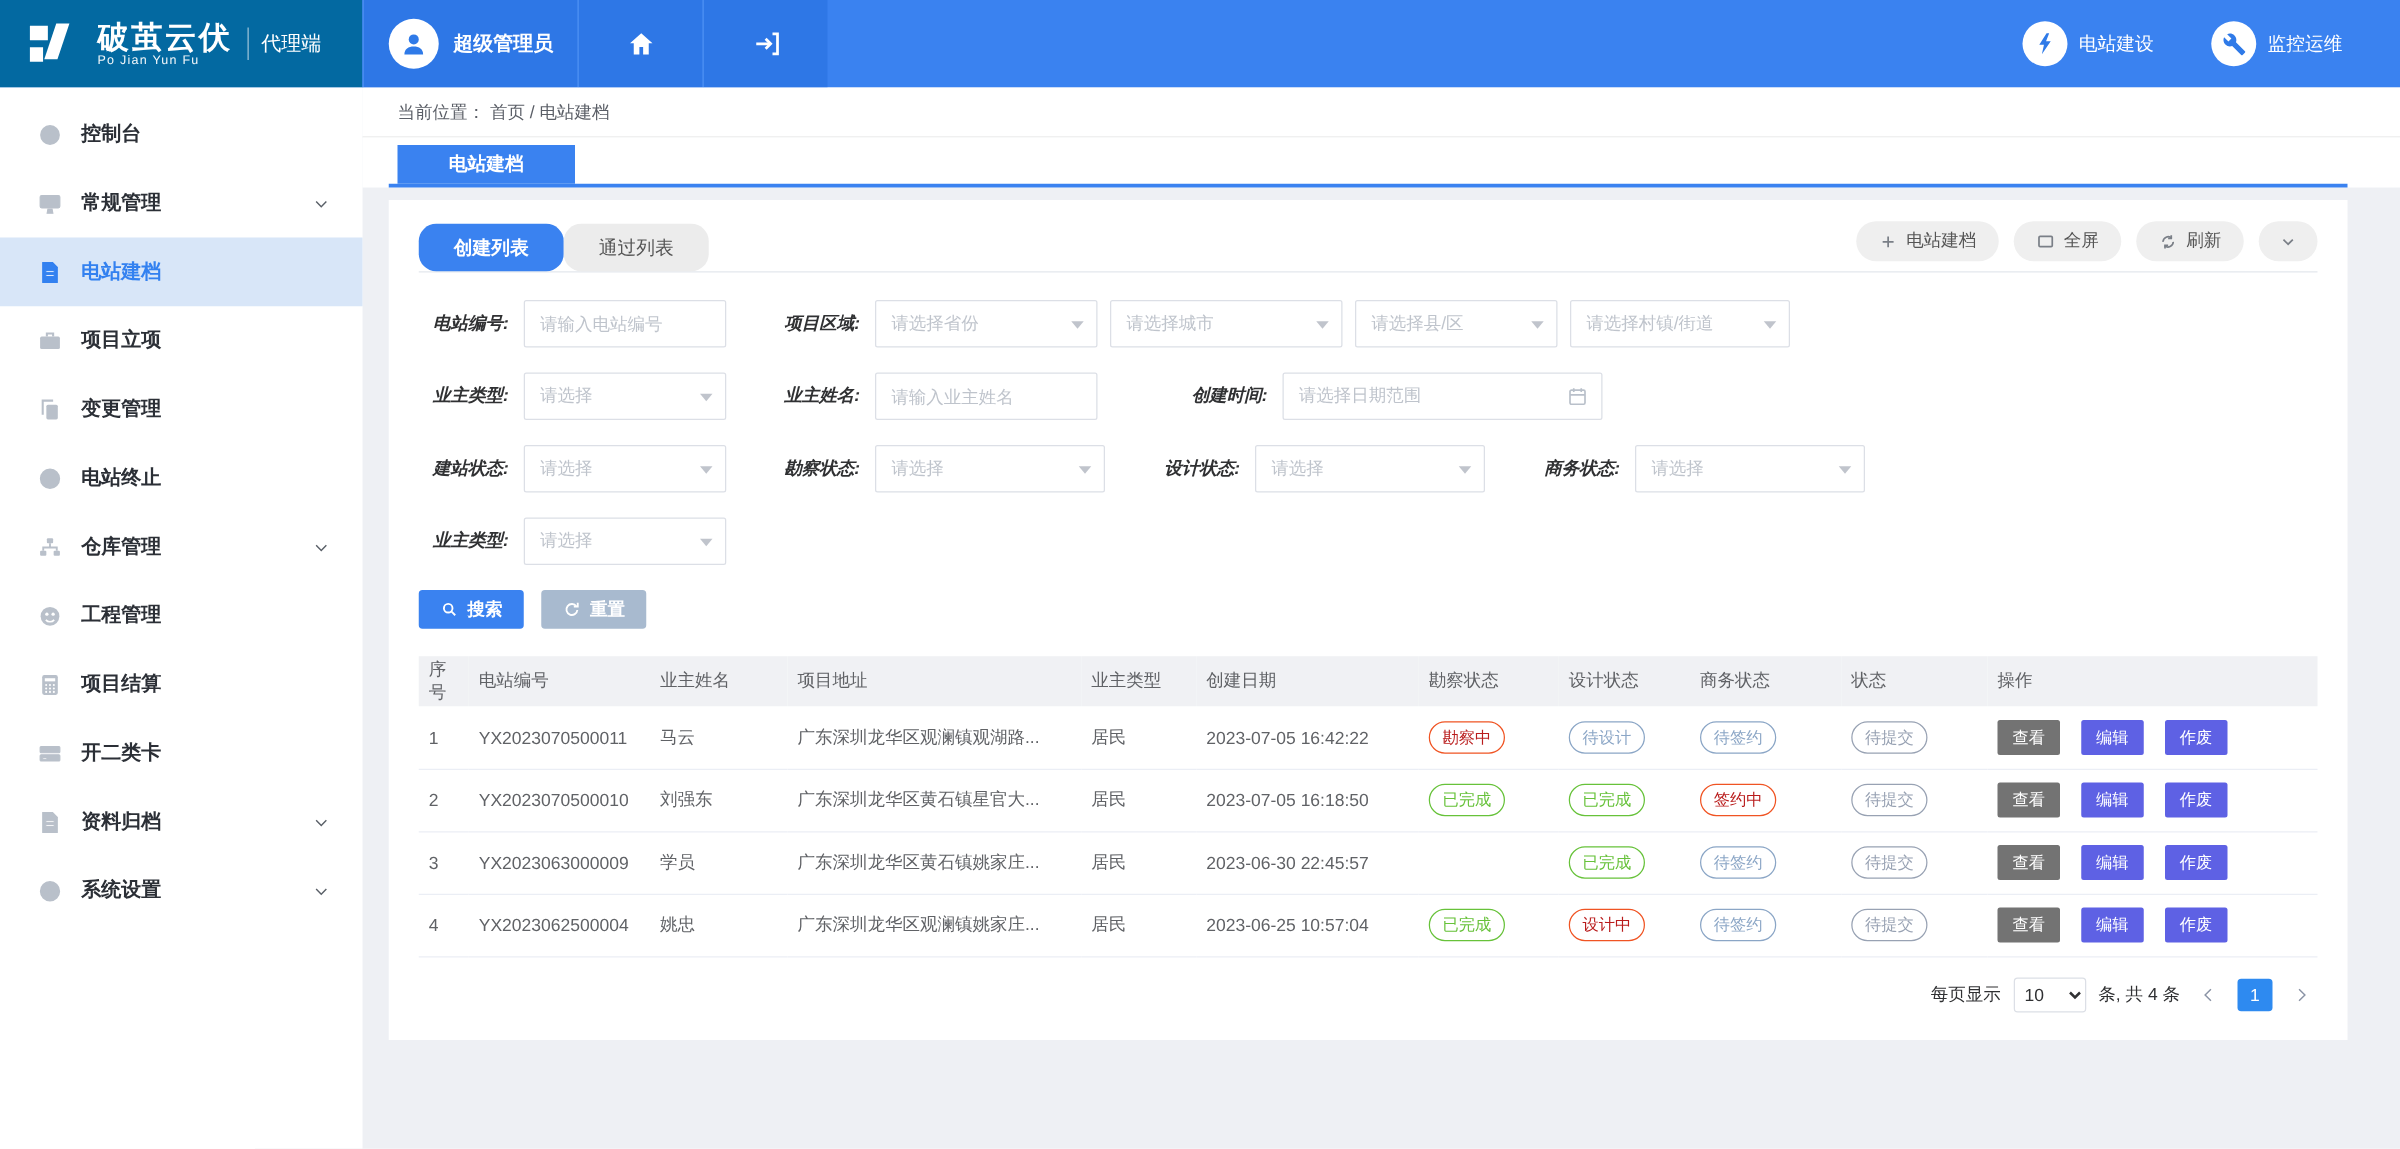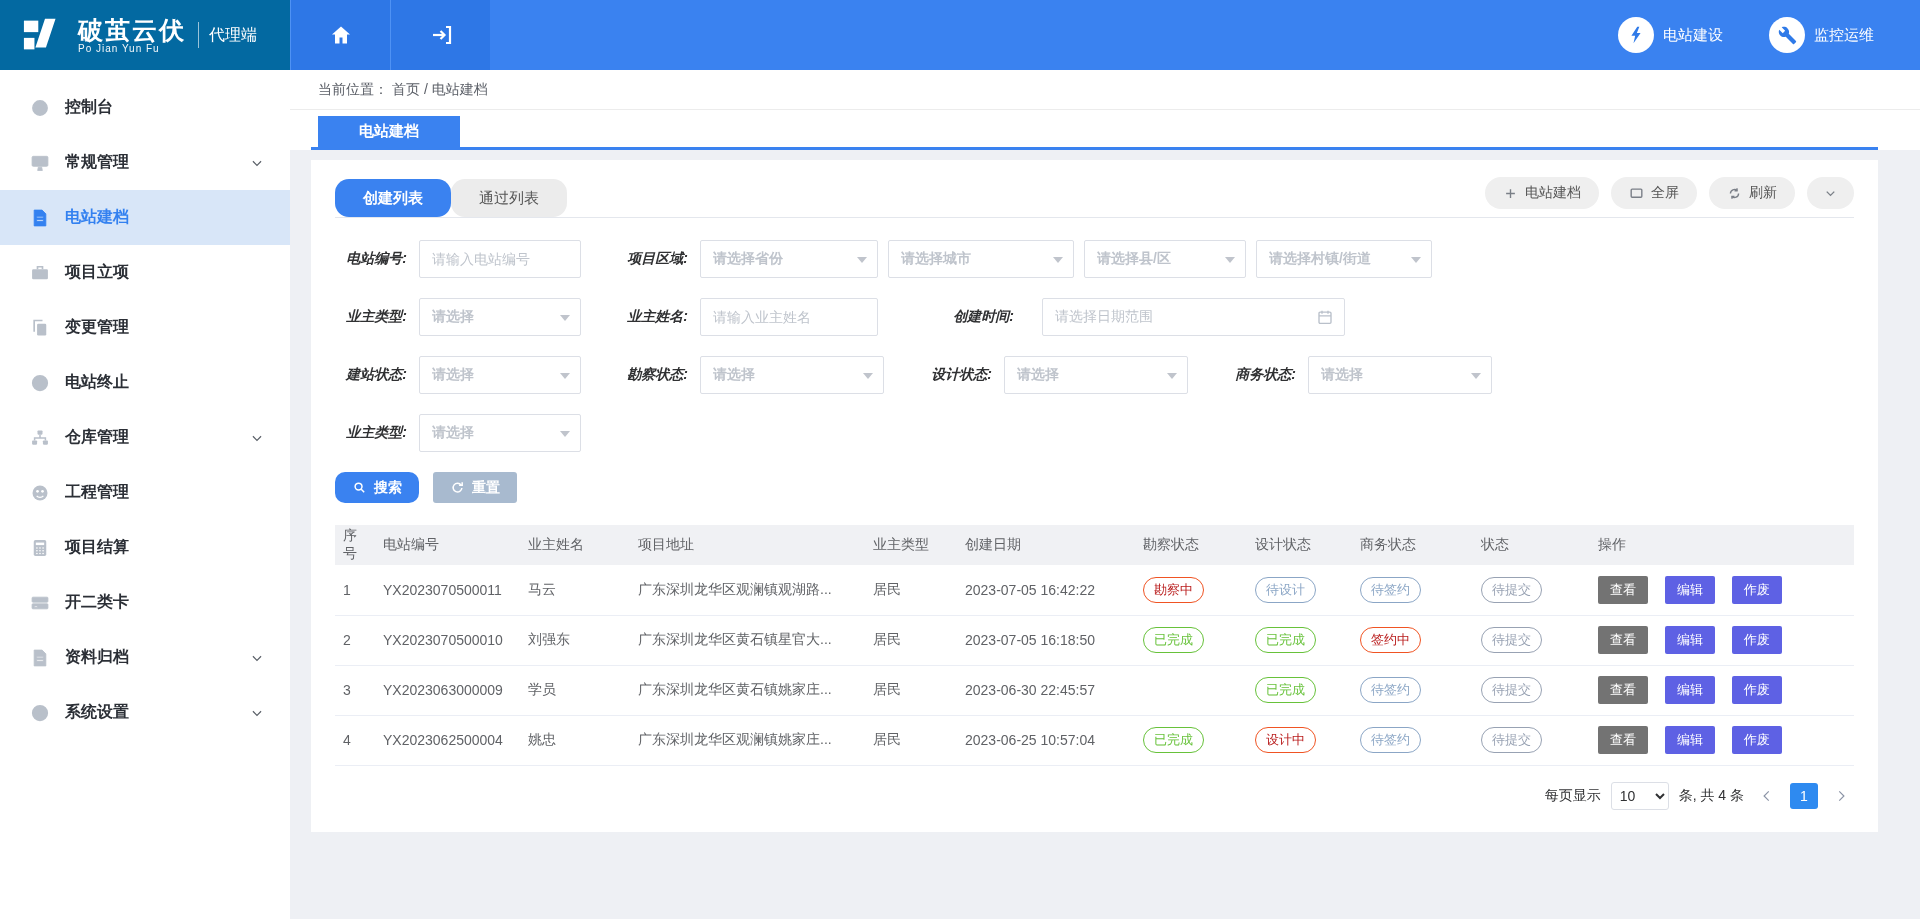--- a/index.html
+++ b/index.html
@@ -60,32 +60,32 @@
 
   
   .filters { margin-top:22px; }
   .frow { display:flex; align-items:center; margin-bottom:20px; }
   .fgroup { display:flex; align-items:center; }
   .flabel { width:84px; padding-right:12px; text-align:right; font-size:14px; font-weight:600; color:#303133; flex:none;font-style:italic; }
   .fld { height:38px; border:1px solid #dcdfe6; border-radius:2px; background:#fff; display:flex; align-items:center; padding:0 12px; position:relative; }
   .fld input { border:none; outline:none; width:100%; font-size:14px; font-family:inherit; color:#333; background:transparent; }
   .fld input::placeholder { color:#bfc4cc; }
   .ph { color:#bfc4cc; font-size:14px; white-space:nowrap; overflow:hidden; }
-  .sel { padding-right:28px; cursor:pointer;font-weight:bold; }
+  .sel { padding-right:28px; cursor:pointer; }
   .caret { position:absolute; right:10px; top:16px; width:0; height:0; border-left:5px solid transparent; border-right:5px solid transparent; border-top:6px solid #c0c4cc; }
   .cal { position:absolute; right:10px; top:9px; width:18px; height:18px; }
   .cal svg { width:18px; height:18px; fill:none; stroke:#b9c0ca; stroke-width:1.8; }
-  .w162{width:162px;} .w178{width:178px;} .w186{width:186px;} .w163{width:162px;} .w176{width:176px;} .w184{width:184px;} .w303{width:303px;margin-left:16px;}
+  .w162{width:162px;} .w178{width:178px;} .w186{width:186px;} .w163{width:162px;} .w176{width:176px;} .w184{width:184px;} .w303{width:256px;}
   .ml35{margin-left:35px;} .ml64{margin-left:64px;} .ml36{margin-left:36px;} .ml10{margin-left:10px;}
 
   
   .btnrow { display:flex; gap:14px; margin-top:6px; }
   .btn { height:31px; padding:0 17px; border:none; border-radius:3px; color:#fff; font-size:14px; font-weight:600; display:flex; align-items:center; gap:7px; cursor:pointer; font-family:inherit; }
   .btn svg { width:15px; height:15px; fill:none; stroke:#fff; stroke-width:2.4; }
-  .btn.search { background:#3a82f0;border-radius:10px; }
+  .btn.search { background:#3a82f0; }
   .btn.reset { background:#a8bacf; }
 
   
   table { width:100%; border-collapse:collapse; margin-top:22px; table-layout:fixed; }
   thead th { background:#f0f1f4; height:40px; font-size:14px; font-weight:normal; color:#606266; text-align:left; padding:0 8px; }
   tbody td { height:50px; font-size:14px; color:#606266; padding:0 8px; border-bottom:1px solid #ebeef5; white-space:nowrap; overflow:hidden; }
   .badge { display:inline-block; border:1px solid; border-radius:13px; padding:3px 10px; font-size:13px; background:#fff; }
   .badge.orange { color:#b91c1c; border-color:#f05423; }
   .badge.green { color:#67c23a; border-color:#67c23a; }
   .badge.steel { color:#8ba6c6; border-color:#8ba6c6; }
@@ -112,20 +112,29 @@
       <path d="M2 22 h11 v12 h-11 z" fill="#fff"></path>
     </svg>
     <div class="logo-text">
       <div class="logo-cn">破茧云伏</div>
       <div class="logo-en">Po Jian Yun Fu</div>
     </div>
     <div class="logo-sep"></div>
     <div class="logo-tag">代理端</div>
   </div>
 
+  <div class="hblock user">
+    <div class="avatar">
+      <svg width="24" height="24" viewBox="0 0 24 24">
+          <circle cx="12" cy="8.5" r="4" fill="#2f7ae8"></circle>
+          <path d="M4.5 20.5c0-4.2 3.2-6.3 7.5-6.3s7.5 2.1 7.5 6.3z" fill="#2f7ae8"></path>
+        </svg>
+    </div>
+    <span class="user-name">超级管理员</span>
+  </div>
 
   <div class="hblock sq">
     <svg width="24" height="24" viewBox="0 0 24 24">
         <path d="M12 3.5l9 8h-3v9h-4.5v-6h-3v6H6v-9H3z" fill="#fff"></path>
       </svg>
   </div>
 
   <div class="hblock sq">
     <svg width="24" height="24" viewBox="0 0 24 24" fill="none" stroke="#fff" stroke-width="2.2">
         <path d="M4 12h11"></path>

